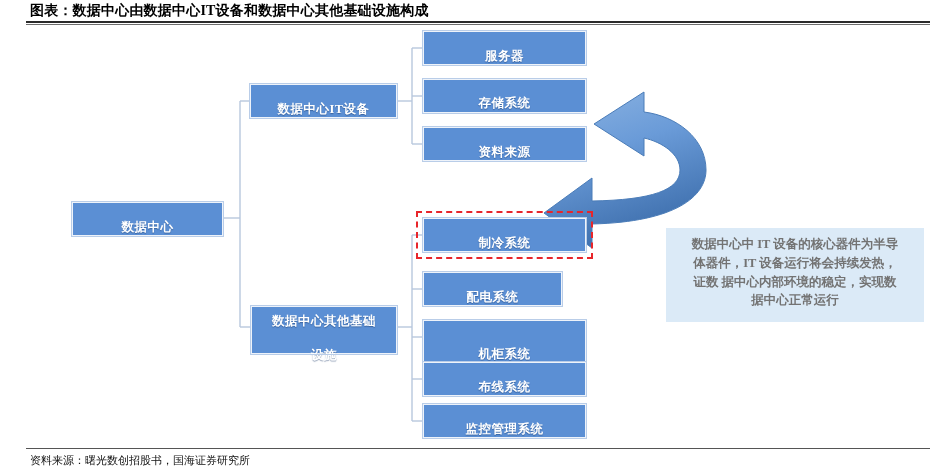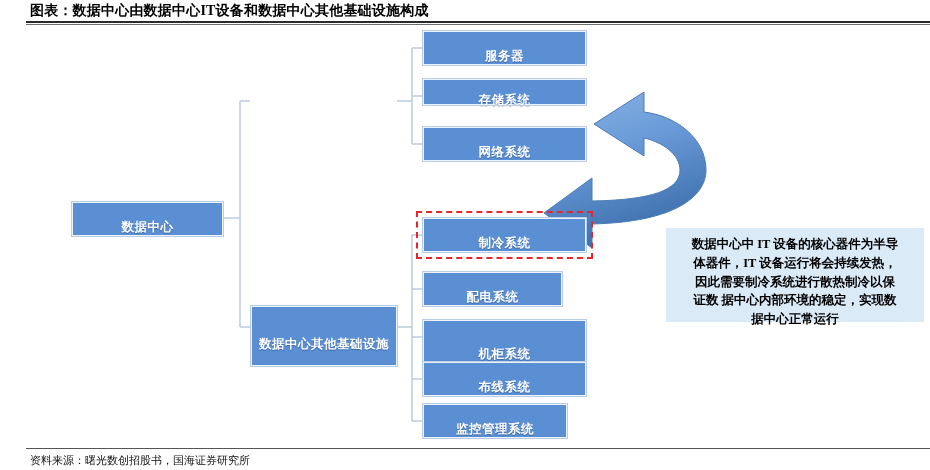--- a/index.html
+++ b/index.html
@@ -65,21 +65,21 @@
     border:2.5px dashed #e8252a;
     background:transparent;
     pointer-events:none;
   }
 
   
   .callout{
     position:absolute;
     box-sizing:border-box;
     background:#dbeaf7;
-    color:#000000;
+    color:#737373;
     font-size:12.5px;
     line-height:1.5;
     text-align:center;
     padding:7px 10px 6px 10px;
     font-family:"Liberation Serif","DejaVu Serif",serif;
     font-weight:bold;
   }
 
   svg.layer{position:absolute;left:0;top:0;width:930px;height:470px;overflow:visible;}
 </style>
@@ -138,58 +138,60 @@
                L576,178
                L528,213
                Z" fill="url(#arrGrad)" stroke="#4a7cb8" stroke-width="1"></path>
     </g>
   </svg>
 
   <div class="node" style="left:56px;top:202px;width:151px;height:34px;">
     <span>数据中心</span>
   </div>
 
+  <div class="node" style="left:234px;top:84px;width:147px;height:34px;">
+    <span>数据中心IT设备</span>
+  </div>
 
-  <div class="node" style="left:235px;top:306px;width:146px;height:60px;flex-direction:row;">
+  <div class="node" style="left:235px;top:306px;width:146px;height:48px;flex-direction:column;">
     <span>数据中心其他基础</span>
     <span>设施</span>
   </div>
 
   <div class="node" style="left:407px;top:31px;width:163px;height:34px;">
     <span>服务器</span>
   </div>
-  <div class="node" style="left:407px;top:79px;width:163px;height:26px;">
+  <div class="node" style="left:407px;top:79px;width:163px;height:34px;align-items:flex-end;">
     <span>存储系统</span>
   </div>
   <div class="node" style="left:407px;top:127px;width:163px;height:34px;">
-    <span>网络系统</span>
+    <span>资料来源</span>
   </div>
 
   <div class="node" style="left:407px;top:218px;width:163px;height:34px;">
     <span>制冷系统</span>
   </div>
   <div class="node" style="left:407px;top:272px;width:139px;height:34px;">
     <span>配电系统</span>
   </div>
   <div class="node" style="left:407px;top:320px;width:163px;height:52px;">
     <span>机柜系统</span>
   </div>
   <div class="node" style="left:407px;top:362px;width:163px;height:34px;text-align:right;">
     <span>布线系统</span>
   </div>
-  <div class="node" style="left:407px;top:404px;width:144px;height:34px;">
+  <div class="node" style="left:407px;top:404px;width:163px;height:34px;">
     <span>监控管理系统</span>
   </div>
 
   <div class="highlight" style="left:400px;top:211px;width:177px;height:48px;"></div>
 
   <div class="callout" style="left:650px;top:228px;width:258px;height:94px;">
     <div>数据中心中 IT 设备的核心器件为半导</div>
     <div>体器件，IT 设备运行将会持续发热，</div>
-    <div>因此需要制冷系统进行散热制冷以保</div>
     <div>证数 据中心内部环境的稳定，实现数</div>
     <div>据中心正常运行</div>
   </div>
 
   <div class="rule-bottom"></div>
   <div class="source">资料来源：曙光数创招股书，国海证券研究所</div>
 
 </div>
 
 </body></html>

